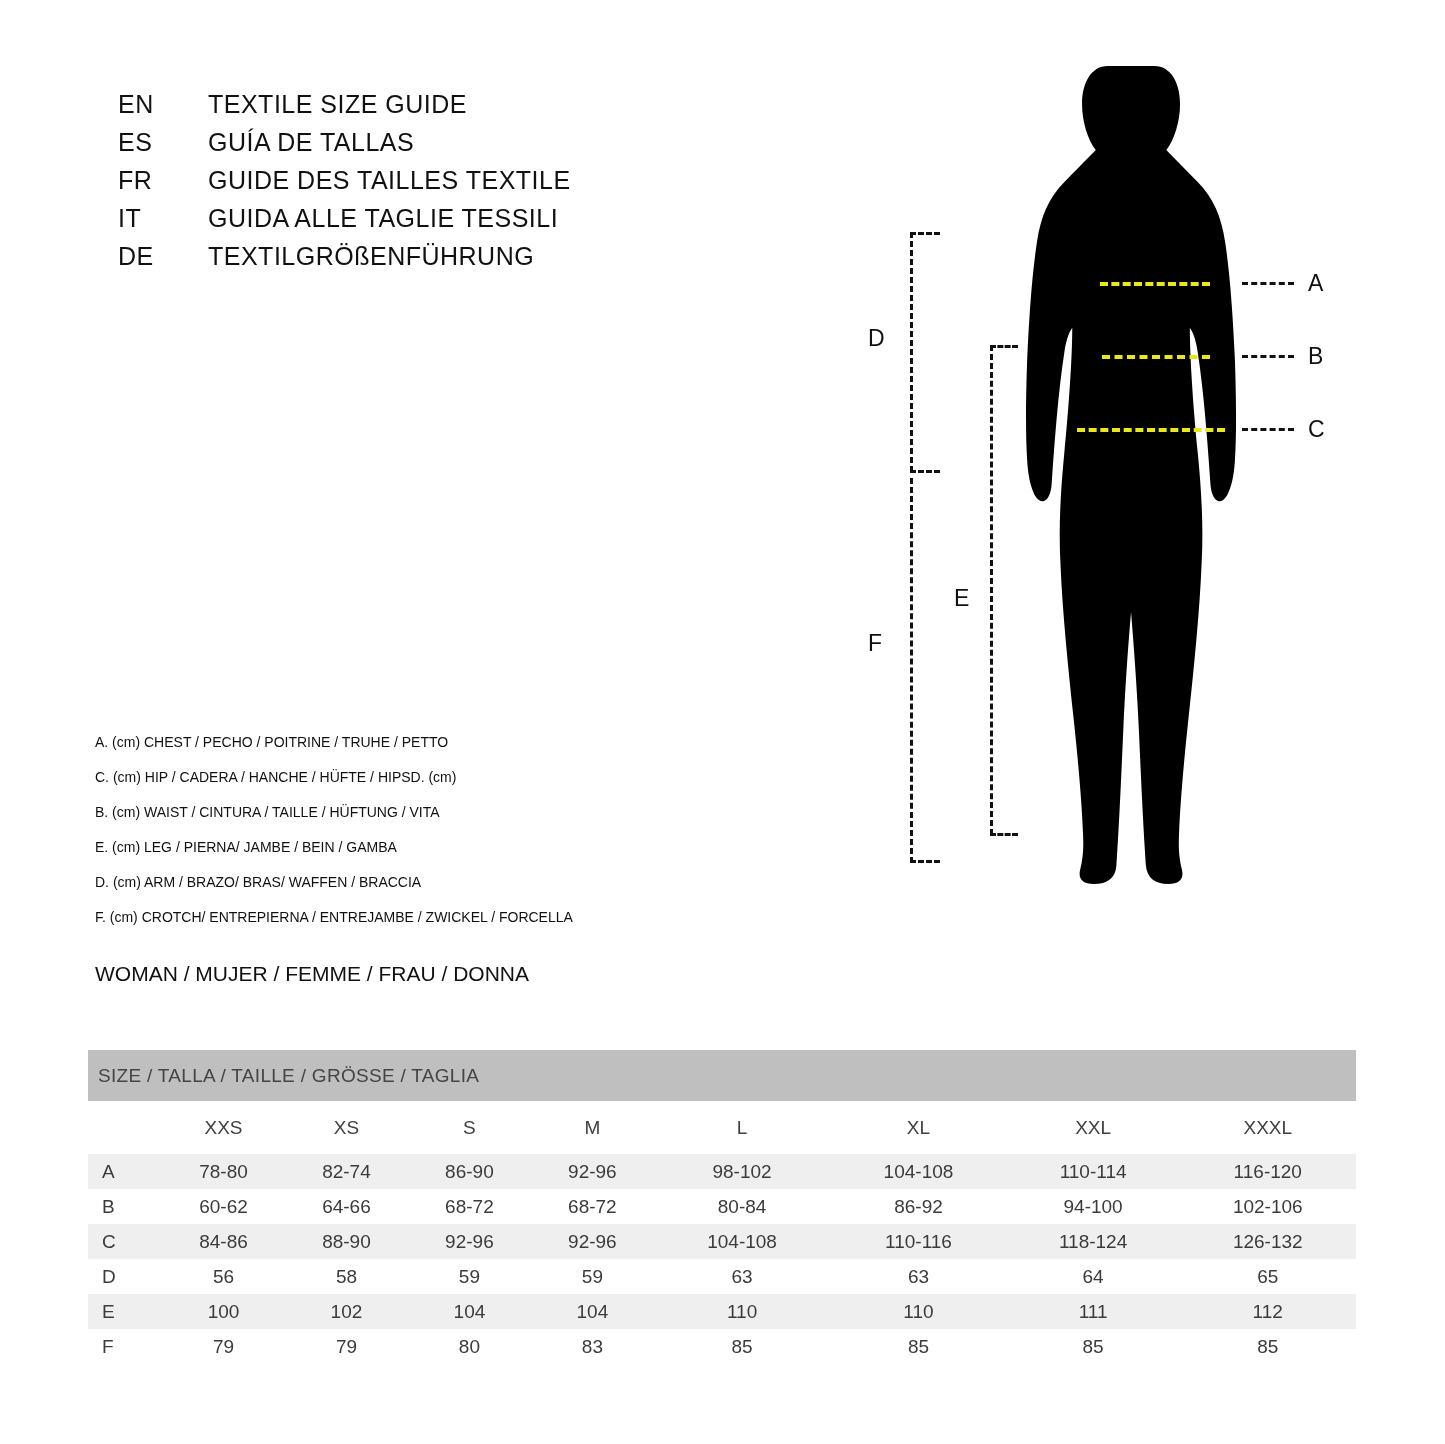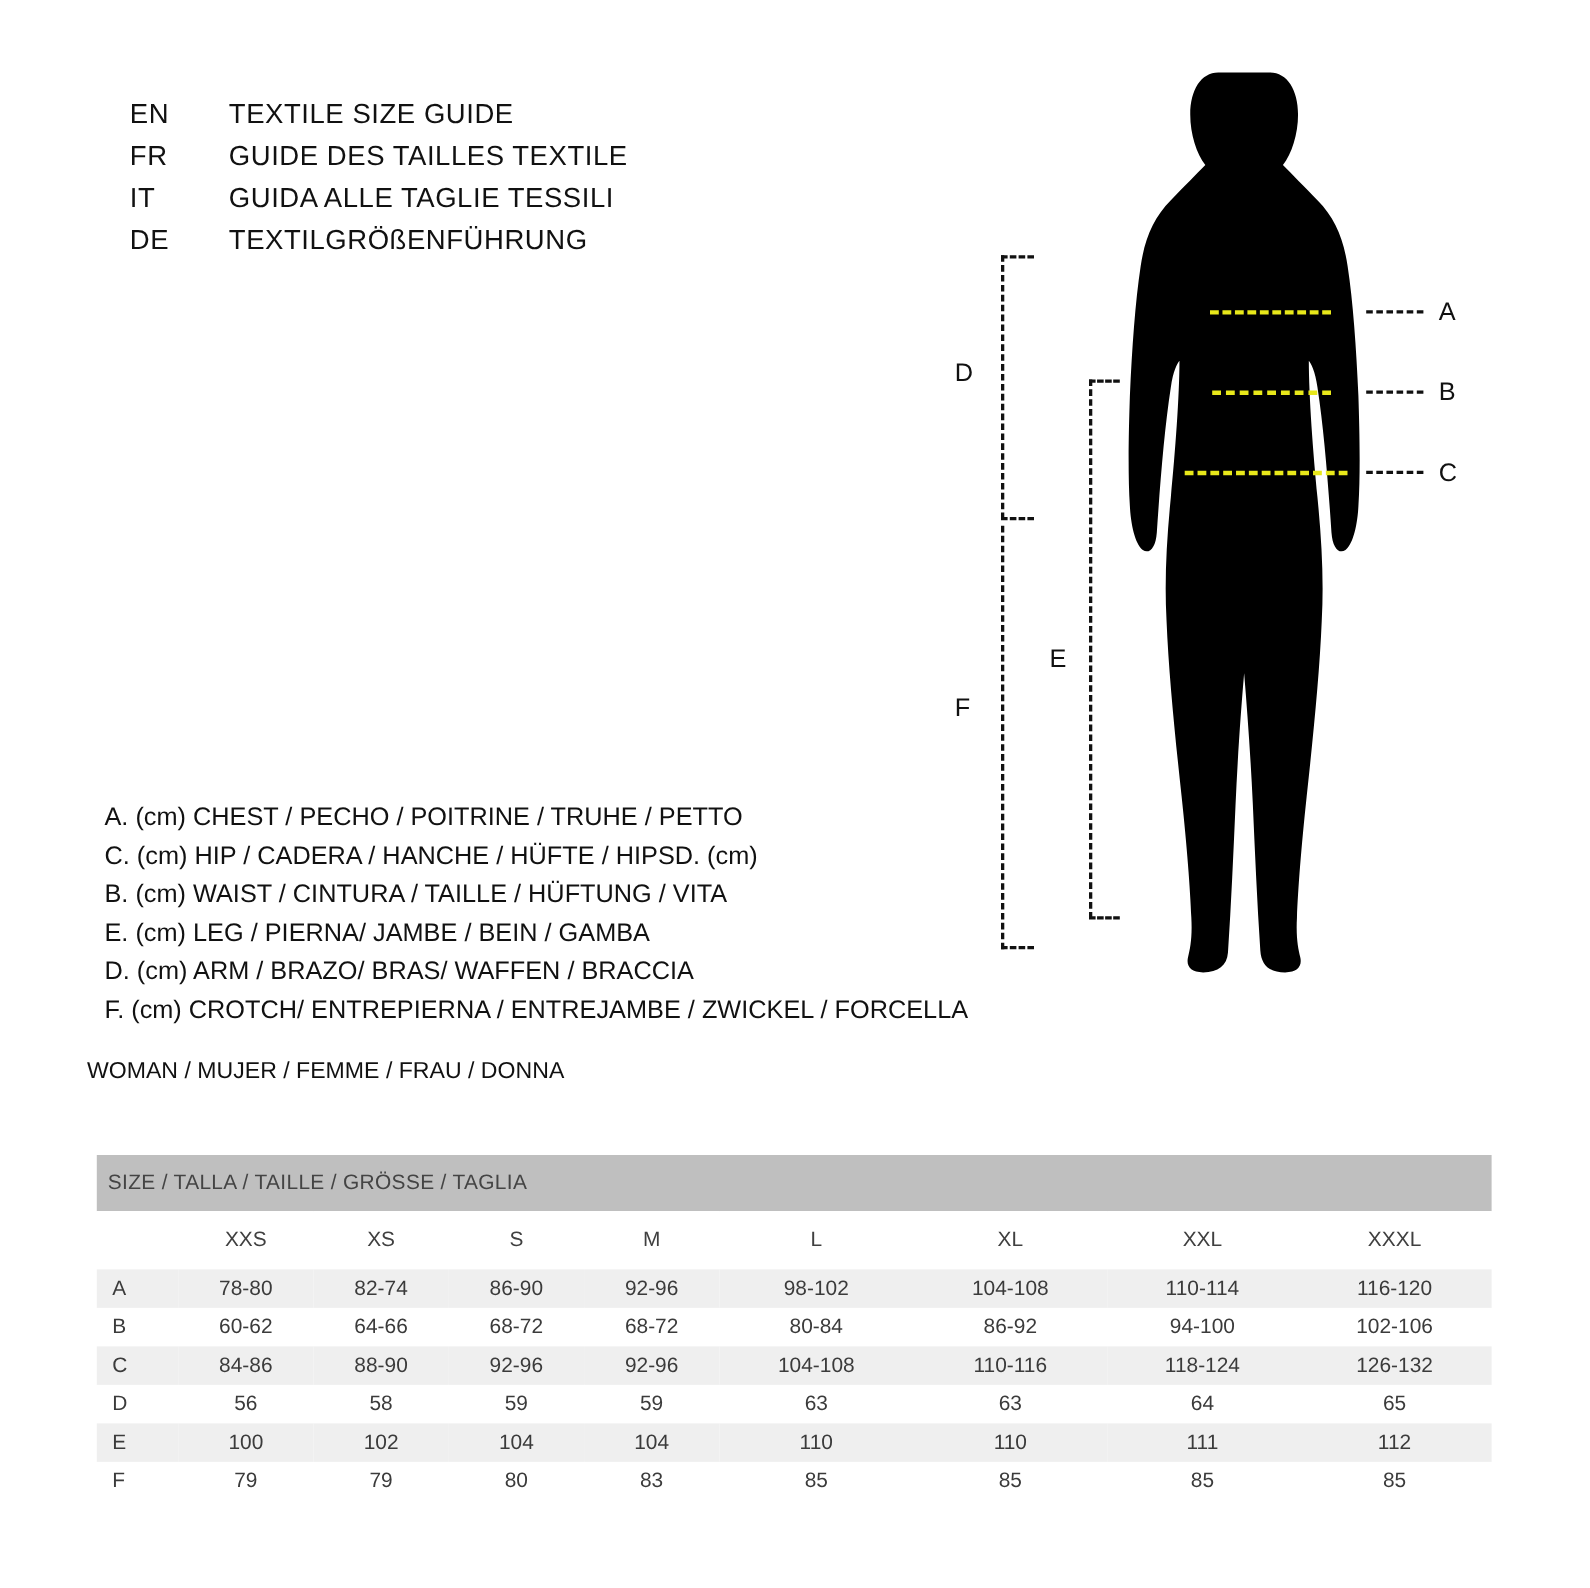--- a/index.html
+++ b/index.html
@@ -42,30 +42,30 @@
   }
 
   
   #legend-block {
     position: absolute;
     left: 95px;
     top: 725px;
     width: 830px;
   }
   .legend-row {
-    font-size: 23px;
+    font-size: 14px;
     line-height: 35px;
     color: #111;
     white-space: nowrap;
   }
 
   
   #gender-label {
     position: absolute;
-    left: 79px;
+    left: 95px;
     top: 962px;
     font-size: 21px;
     color: #111;
   }
 
   
   #size-table {
     position: absolute;
     left: 88px;
     top: 1018px;
@@ -142,20 +142,24 @@
     top: 10px;
   }
 </style>
 </head>
 <body>
 
 <div id="title-block">
   <div class="title-row">
     <span class="title-lang">EN</span>
     <span class="title-text">TEXTILE SIZE GUIDE</span>
+  </div>
+  <div class="title-row">
+    <span class="title-lang">ES</span>
+    <span class="title-text">GUÍA DE TALLAS</span>
   </div>
   <div class="title-row">
     <span class="title-lang">FR</span>
     <span class="title-text">GUIDE DES TAILLES TEXTILE</span>
   </div>
   <div class="title-row">
     <span class="title-lang">IT</span>
     <span class="title-text">GUIDA ALLE TAGLIE TESSILI</span>
   </div>
   <div class="title-row">

